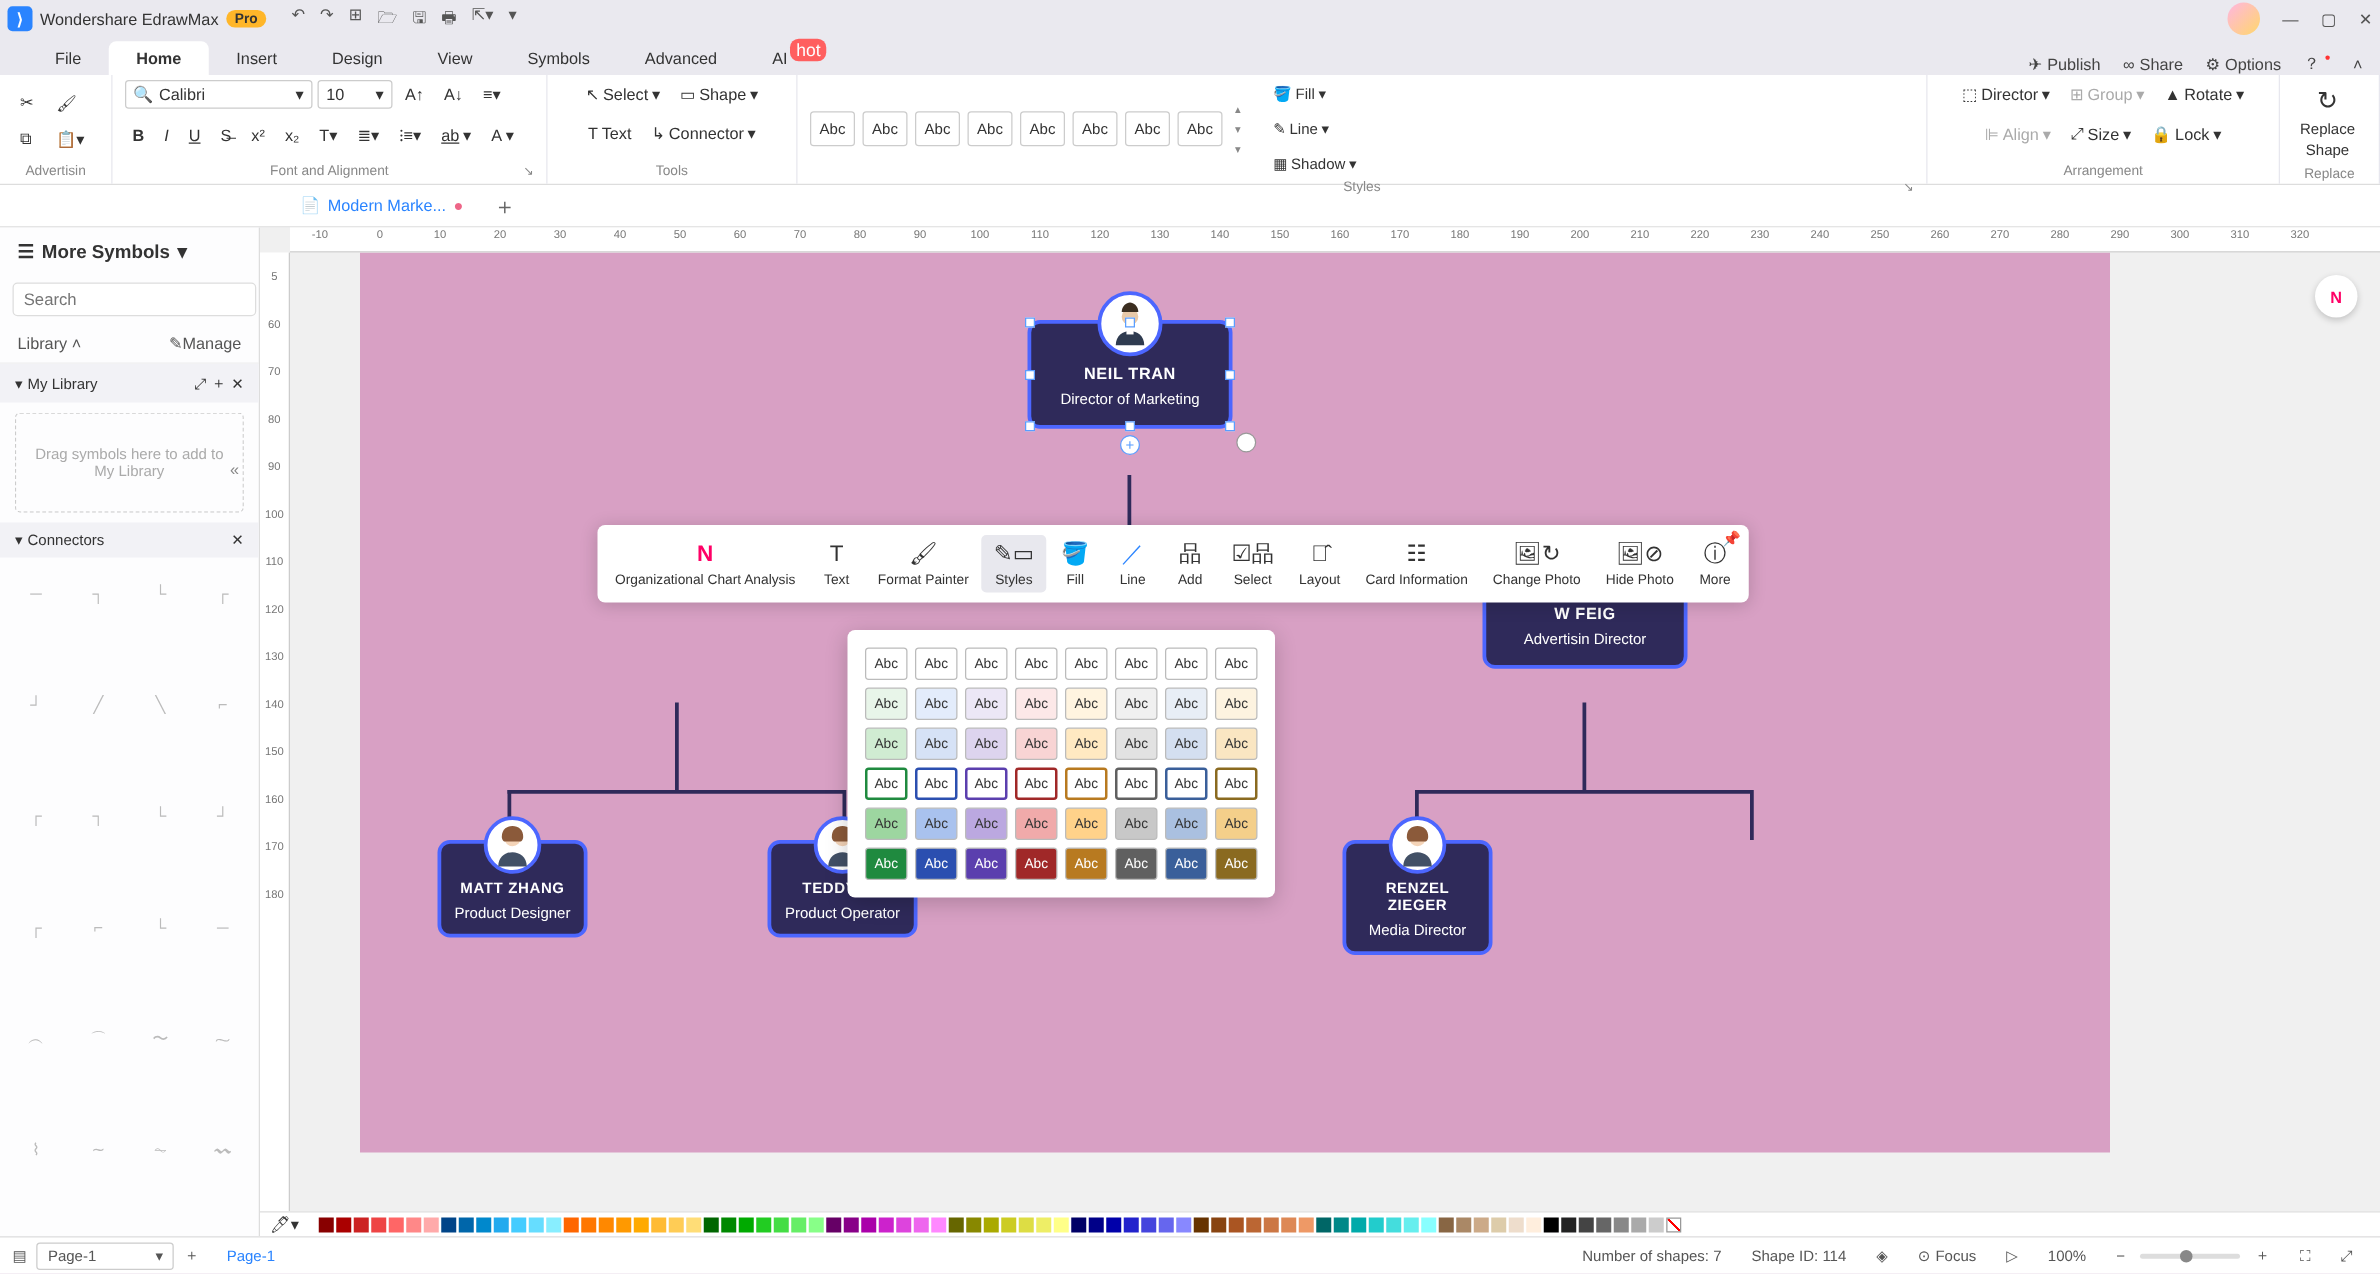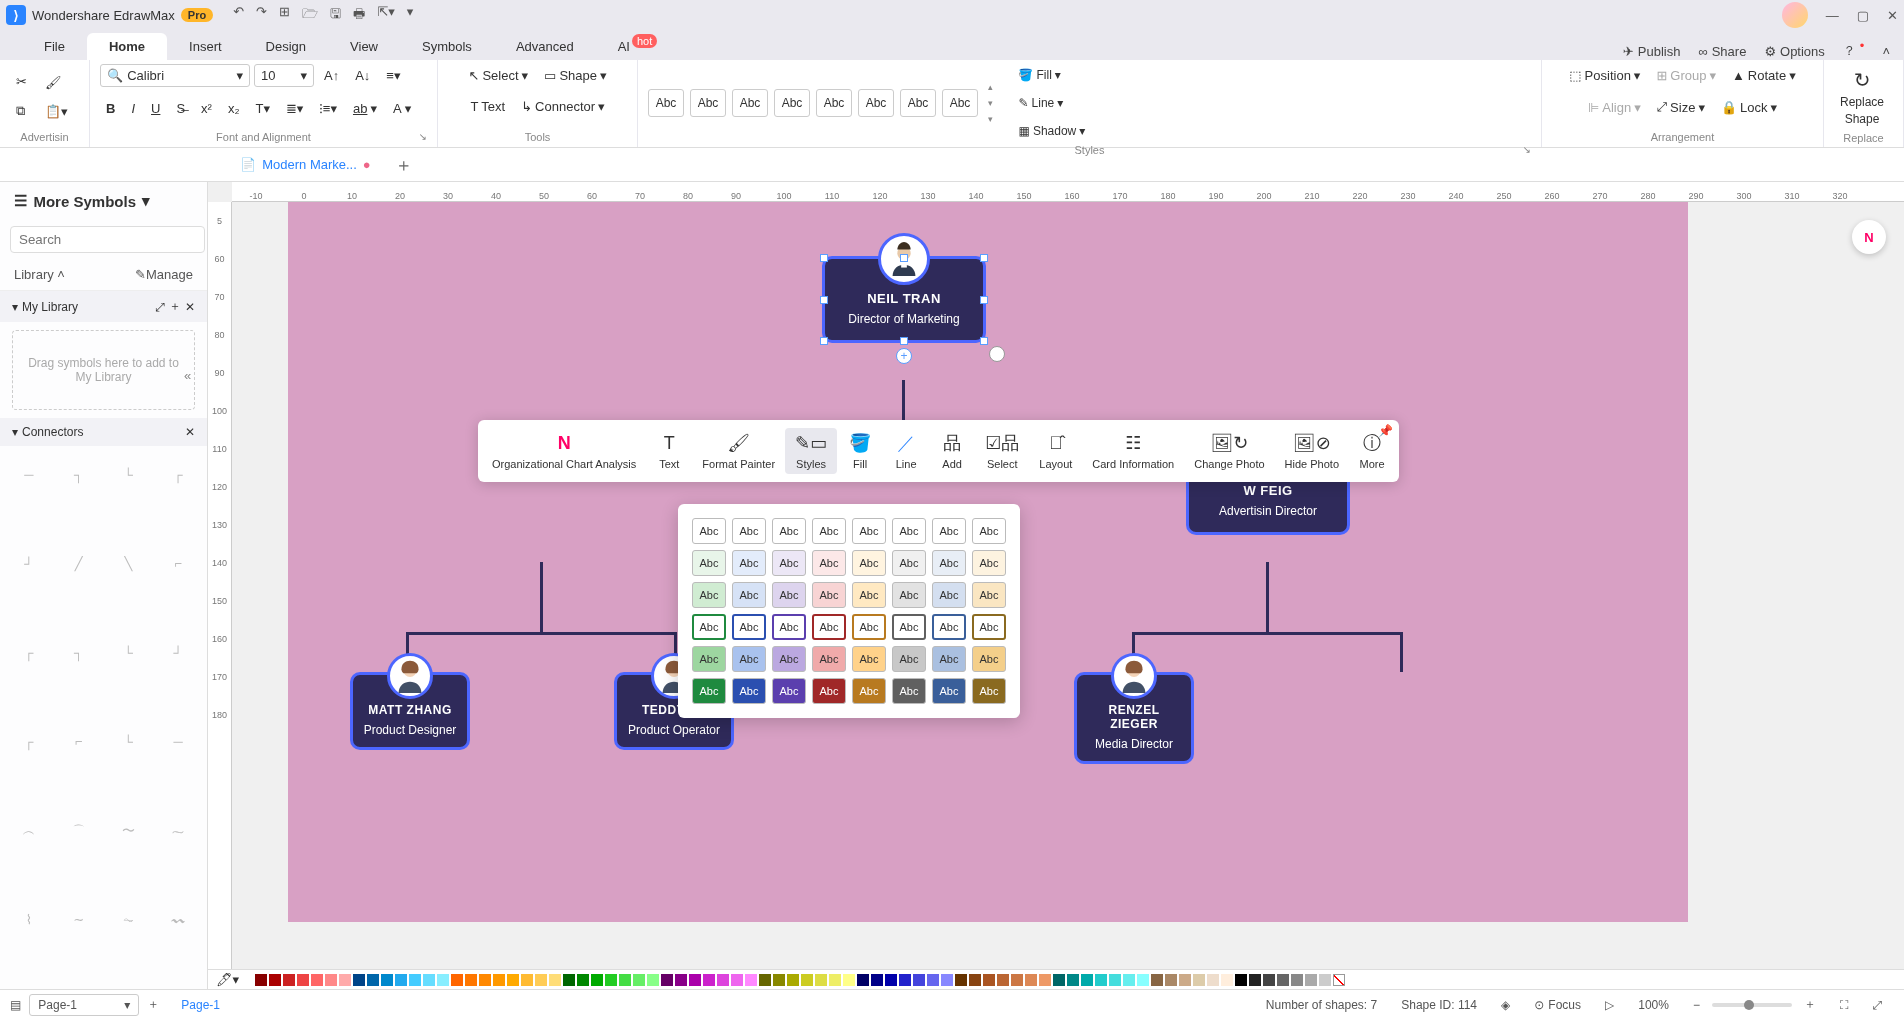--- a/index.html
+++ b/index.html
@@ -13,21 +13,21 @@
 .titlebar .qat { display:flex; gap:12px; margin-left:20px; color:#555; }
 .titlebar .qat span { cursor:pointer; }
 .titlebar .spacer { flex:1; }
 .titlebar .win { display:flex; gap:18px; color:#555; align-items:center; }
 .titlebar .avatar { width:26px; height:26px; border-radius:50%; background:linear-gradient(135deg,#ffb6e1,#ffd76b); }
 
 
 .menubar { height:30px; display:flex; align-items:flex-end; padding-left:22px; }
 .menubar .mitem { padding:6px 22px; cursor:pointer; position:relative; }
 .menubar .mitem.active { background:#fff; border-radius:6px 6px 0 0; font-weight:bold; }
-.menubar .hot { background:#ff5f5f; color:#fff; font-size:11px; padding:1px 5px; border-radius:7px; position:relative; top:-6px; margin-left:2px; }
+.menubar .hot { background:#ff5f5f; color:#fff; font-size:14px; padding:1px 5px; border-radius:7px; position:relative; top:-6px; margin-left:2px; }
 .menubar .right { margin-left:auto; display:flex; gap:18px; align-items:center; padding-right:14px; color:#444; }
 .menubar .right span { display:flex; align-items:center; gap:4px; cursor:pointer; }
 
 
 .ribbon { height:88px; background:#fff; border-bottom:1px solid #ddd; display:flex; }
 .rgroup { border-right:1px solid #e7e7ee; padding:4px 10px 2px; display:flex; flex-direction:column; }
 .rgroup .body { flex:1; display:flex; align-items:center; gap:6px; }
 .rgroup .label { font-size:11px; color:#888; text-align:center; padding:2px 0; position:relative; }
 .rgroup .label .launch { position:absolute; right:0; font-size:10px; }
 .rbtn { padding:4px 6px; border-radius:3px; cursor:pointer; display:flex; align-items:center; gap:3px; }
@@ -53,21 +53,21 @@
 .lp-row { padding:8px 14px; display:flex; justify-content:space-between; color:#555; border-bottom:1px solid #eee; }
 .lp-section { padding:7px 12px; background:#f2f2f6; font-size:12px; display:flex; align-items:center; gap:4px; }
 .lp-section .sp { flex:1; }
 .lp-drop { margin:8px 12px; border:1px dashed #ccc; border-radius:4px; height:80px; display:flex; align-items:center; justify-content:center; color:#aaa; font-size:12px; text-align:center; padding:6px; }
 .conn-grid { padding:8px; display:grid; grid-template-columns:repeat(4,1fr); gap:8px; overflow-y:auto; flex:1; }
 .conn-grid .c { height:40px; border:1px solid transparent; display:flex; align-items:center; justify-content:center; color:#bbb; }
 .collapse-btn { position:absolute; left:208px; top:186px; transform:translateX(-24px); color:#888; cursor:pointer; }
 
 
 .canvaswrap { position:absolute; left:208px; right:0; top:182px; bottom:30px; background:#f0f0f0; }
-.ruler-h { position:absolute; left:24px; right:0; top:0; height:20px; background:#fff; border-bottom:1px solid #ccc; font-size:9px; color:#777; display:flex; align-items:flex-end; overflow:hidden; }
+.ruler-h { position:absolute; left:24px; right:0; top:0; height:20px; background:#fff; border-bottom:1px solid #ccc; font-size:9px; color:#777; display:flex; align-items:flex-start; overflow:hidden; }
 .ruler-h span { width:48px; text-align:center; flex-shrink:0; }
 .ruler-v { position:absolute; left:0; top:20px; bottom:20px; width:24px; background:#fff; border-right:1px solid #ccc; font-size:9px; color:#777; display:flex; flex-direction:column; align-items:center; overflow:hidden; }
 .ruler-v span { height:38px; display:flex; align-items:center; }
 .canvas { position:absolute; left:24px; right:0; top:20px; bottom:20px; overflow:auto; }
 .page { position:absolute; left:56px; top:0; width:1400px; height:720px; background:#d8a0c4; }
 
 
 .node { position:absolute; background:#2f2a5a; border:3px solid #4c66ff; border-radius:10px; color:#fff; text-align:center; padding:32px 10px 14px; font-size:13px; }
 .node .nm { font-weight:bold; letter-spacing:.5px; }
 .node .role { font-size:12px; margin-top:6px; }
@@ -233,21 +233,21 @@
         <span class="rbtn">✎ <span>Line</span> ▾</span>
         <span class="rbtn">▦ <span>Shadow</span> ▾</span>
       </div>
     </div>
     <div class="label"><span>Styles</span><span class="launch">↘</span></div>
   </div>
 
   <div class="rgroup" style="width:282px;">
     <div class="body col" style="gap:8px;">
       <div class="row">
-        <span class="rbtn">⬚ <span>Position</span>▾</span>
+        <span class="rbtn">⬚ <span>Director</span>▾</span>
         <span class="rbtn" style="color:#aaa;">⊞ <span>Group</span>▾</span>
         <span class="rbtn">▲ <span>Rotate</span>▾</span>
       </div>
       <div class="row">
         <span class="rbtn" style="color:#aaa;">⊫ <span>Align</span>▾</span>
         <span class="rbtn">⤢ <span>Size</span>▾</span>
         <span class="rbtn">🔒 <span>Lock</span>▾</span>
       </div>
     </div>
     <div class="label">Arrangement</div>

